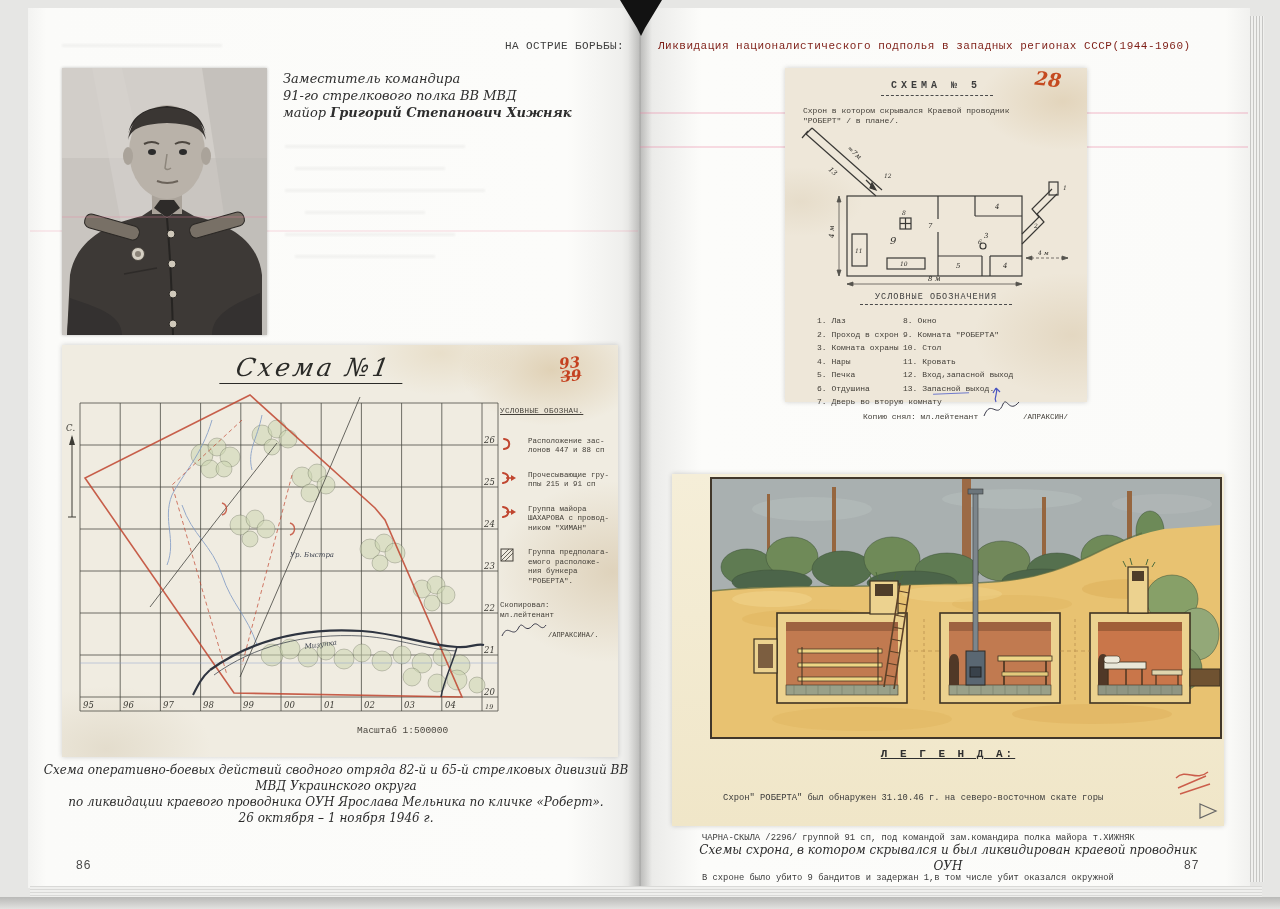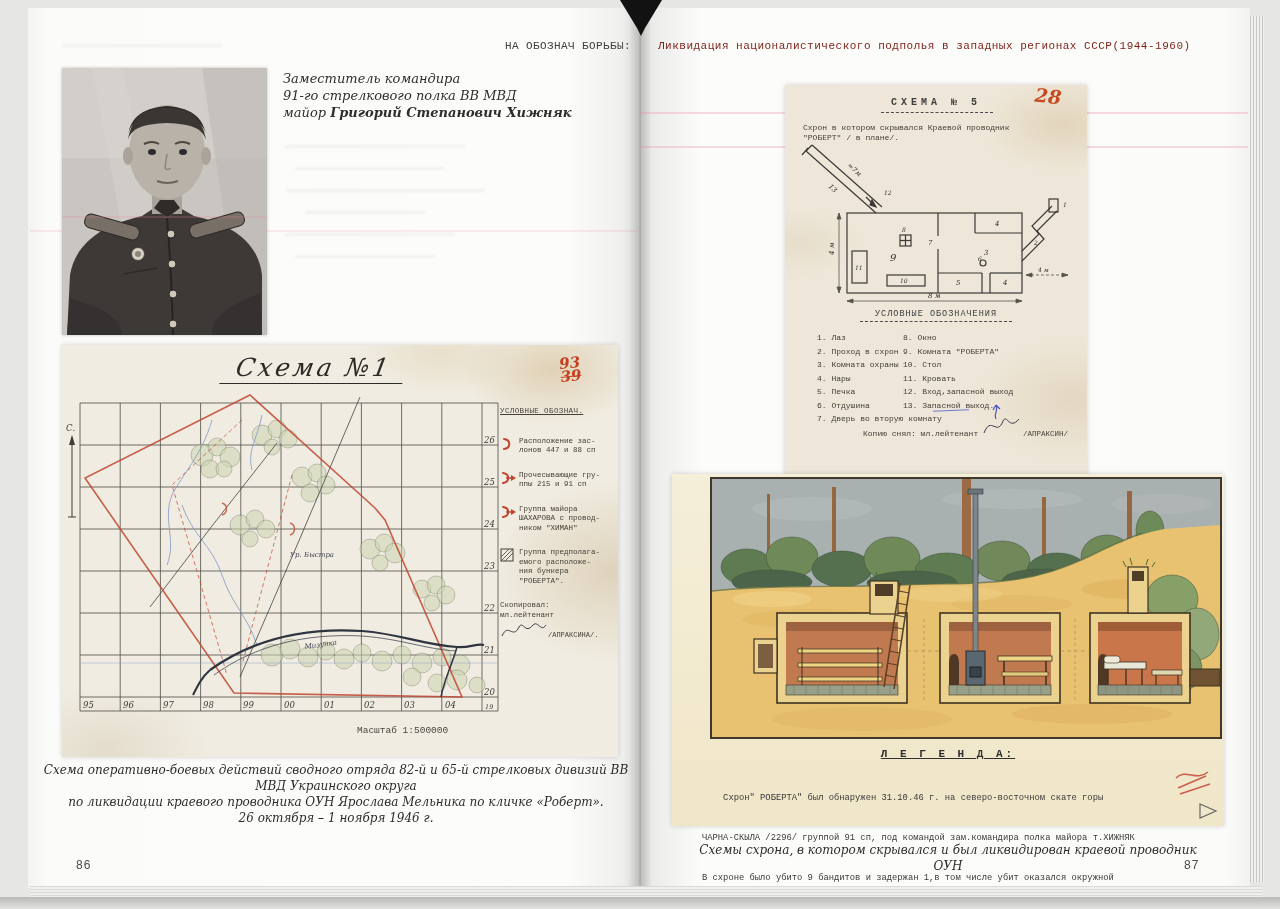--- a/index.html
+++ b/index.html
@@ -40,29 +40,29 @@
     box-shadow:0 0 5px rgba(0,0,0,.18)}
   .map-title{left:160px;top:8px;font-family:"DejaVu Serif",serif;font-style:italic;
     font-size:25px;color:#2b2b28;letter-spacing:3px;transform:skewX(-10deg);
     border-bottom:1.5px solid #2b2b28;padding:0 14px 1px}
   .map-redmark{left:498px;top:12px;color:#c4401f;font-family:"DejaVu Serif",serif;
     font-style:italic;font-weight:bold;font-size:15px;line-height:13px;transform:rotate(-6deg);text-align:center}
   .map-redmark .strike{text-decoration:line-through}
   .map-legend{left:438px;top:62px;width:114px;font-family:"Liberation Mono",monospace;
     font-size:7.5px;line-height:9.5px;color:#45413a}
   .map-legend .lh{text-decoration:underline;letter-spacing:.4px;margin-bottom:20px;white-space:nowrap}
-  .leg-item{display:flex;gap:3px;margin-bottom:15px}
+  .leg-item{display:flex;gap:12px;margin-bottom:15px}
   .leg-sym{flex:none;width:16px}
   .preline{white-space:pre-line}
   .map-copied{margin-top:12px}
   .map-scale{left:295px;top:380px;font-family:"Liberation Mono",monospace;font-size:9.5px;color:#4a463f}
   .glab{font:italic 8.5px "DejaVu Serif",serif;fill:#3c3b35}
   .maplab{font:italic 7px "DejaVu Serif",serif;fill:#3f4450}
   
-  .s5-doc{left:785px;top:85px;width:302px;height:394px;
+  .s5-doc{left:785px;top:68px;width:302px;height:334px;
     background:
       radial-gradient(120px 70px at 92% 10%,rgba(200,170,120,.30),transparent 70%),
       radial-gradient(140px 90px at 95% 80%,rgba(190,160,110,.22),transparent 70%),
       radial-gradient(90px 50px at 5% 40%,rgba(185,160,115,.15),transparent 70%),
       #eee7d9;
     box-shadow:0 0 5px rgba(0,0,0,.18)}
   .s5-title{left:0;top:12px;width:100%;text-align:center;font-family:"Liberation Mono",monospace;
     font-weight:bold;font-size:10px;letter-spacing:4px;color:#3d3d3d}
   .s5-title-dash{left:96px;top:27px;width:112px;border-top:1.5px dashed #4a4a4a}
   .s5-red{right:26px;top:0px;color:#c54a20;font-family:"DejaVu Serif",serif;font-style:italic;
@@ -111,21 +111,21 @@
   <div class="ghostbar" style="left:295px;top:167px;width:150px"></div>
   <div class="ghostbar" style="left:285px;top:189px;width:200px"></div>
   <div class="ghostbar" style="left:305px;top:211px;width:120px"></div>
   <div class="ghostbar" style="left:285px;top:233px;width:170px"></div>
   <div class="ghostbar" style="left:295px;top:255px;width:140px"></div>
 </div>
 <div class="abs pinkline" style="left:640px;top:112px;width:608px"></div>
 <div class="abs pinkline" style="left:640px;top:146px;width:608px"></div>
 <div class="abs pinkline" style="left:30px;top:230px;width:608px;opacity:.55"></div>
 
-<div class="abs hdr" style="left:505px;top:40px">НА ОБОЗНАЧ БОРЬБЫ:</div>
+<div class="abs hdr" style="left:505px;top:40px">НА ОСТРИЕ БОРЬБЫ:</div>
 
 <div class="abs photo">
   <svg width="205" height="267" viewBox="0 0 205 267">
     <rect width="205" height="267" fill="#c9c5c0"></rect>
     <rect x="0" y="0" width="205" height="90" fill="#d2cec9"></rect>
     <path d="M30,0 L80,267 L120,267 L60,0 Z" fill="#d8d4cf" opacity=".5"></path>
     <path d="M140,0 L180,267 L205,267 L205,0 Z" fill="#bdb9b4" opacity=".6"></path>
 
     <path d="M5,267 L8,207 C14,172 45,156 80,148 L92,140 L105,150 L118,140 L132,148 C167,156 196,172 200,207 L200,267 Z" fill="#3d3936"></path>
     <path d="M5,267 L8,230 C30,238 60,245 60,267 Z" fill="#343130"></path>

